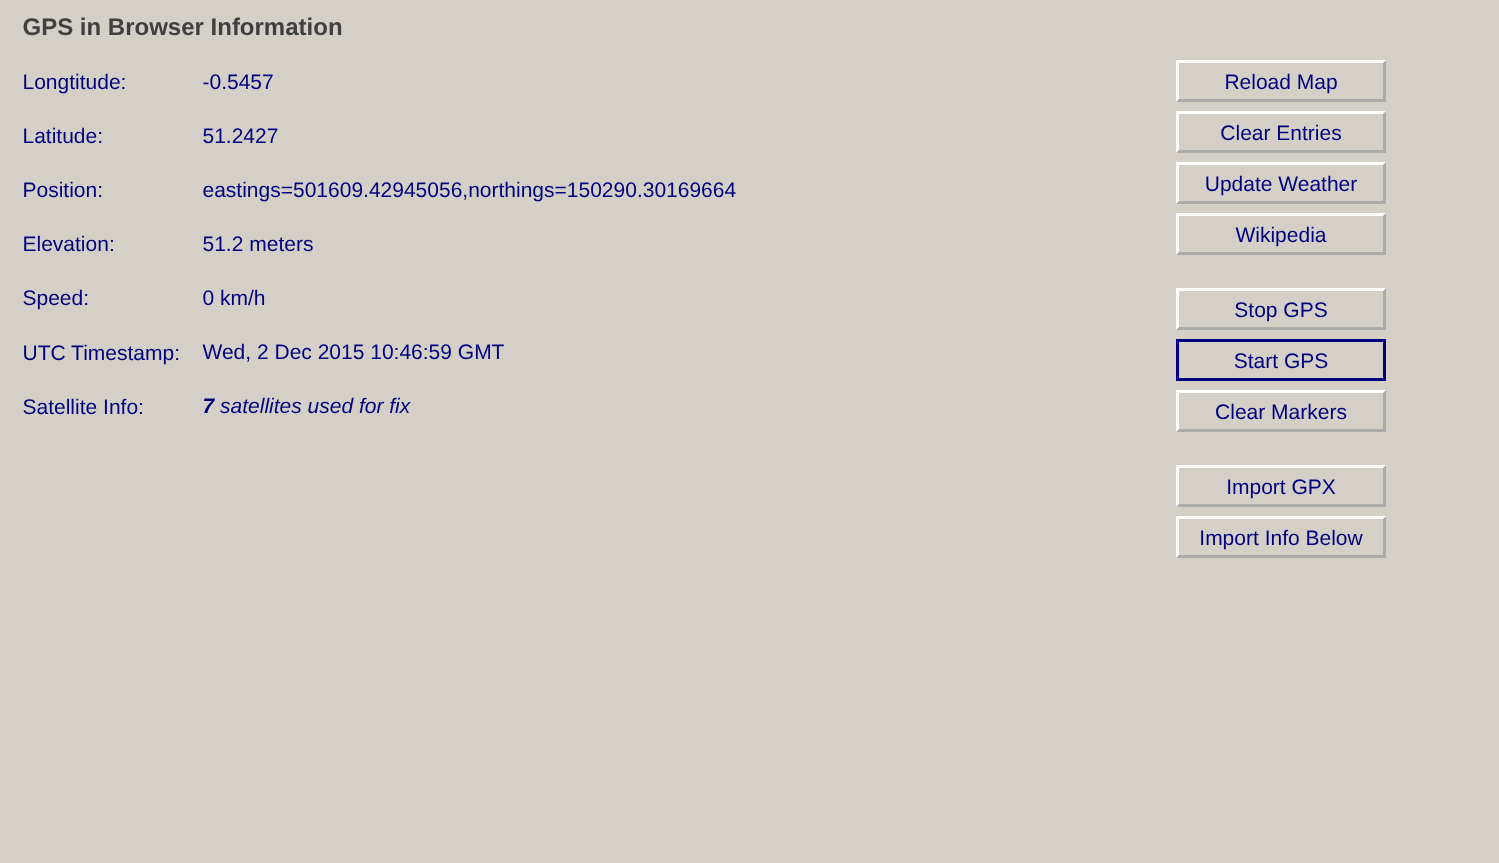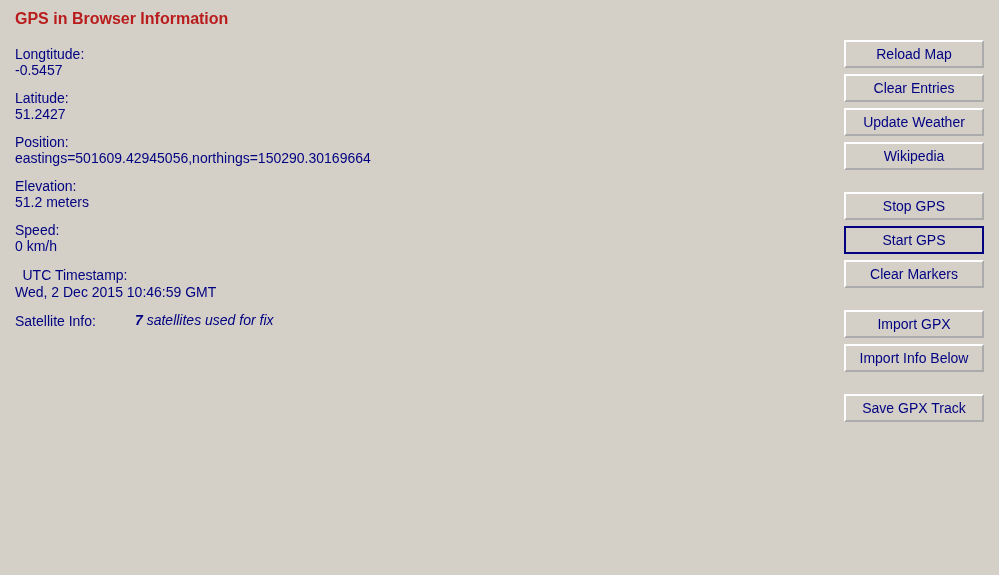--- a/index.html
+++ b/index.html
@@ -23,21 +23,21 @@
       height: 575px;
       background-color: #d4d0c8;
       padding: 10px 15px;
       display: flex;
       flex-direction: column;
     }
 
     .page-title {
       font-size: 16px;
       font-weight: bold;
-      color: #b91c1c;
+      color: #404040;
       margin-bottom: 12px;
     }
 
     .content-area {
       display: flex;
       flex: 1;
       gap: 10px;
     }
 
     .info-panel {
@@ -46,40 +46,39 @@
       flex-direction: column;
       gap: 0;
     }
 
     .info-row {
       display: flex;
       align-items: flex-start;
       padding: 6px 0;
       border-bottom: none;
       min-height: 36px;
-      flex-direction: column;
     }
 
     .info-label {
       color: #000080;
       font-weight: normal;
       min-width: 120px;
       flex-shrink: 0;
     }
 
     .info-value {
       color: #000080;
       font-weight: normal;
     }
 
     .buttons-panel {
       display: flex;
       flex-direction: column;
       gap: 6px;
-      align-items: flex-end;
+      align-items: flex-start;
       min-width: 200px;
       padding-top: 0;
     }
 
     .btn {
       background-color: #d4d0c8;
       border: 2px outset #ffffff;
       color: #000080;
       font-size: 14px;
       padding: 4px 12px;
@@ -147,21 +146,21 @@
         <span class="info-value">51.2 meters</span>
       </div>
 
       <div class="info-row">
         <span class="info-label">Speed:</span>
         <span class="info-value">0 km/h</span>
       </div>
 
 
       <div class="info-row">
-        <span class="info-label" style="line-height:1.3;text-align:center;">UTC Timestamp:</span>
+        <span class="info-label" style="line-height:1.3;">UTC Timestamp:</span>
         <span class="info-value">Wed, 2 Dec 2015 10:46:59 GMT</span>
       </div>
 
       <div class="satellite-row">
         <span class="satellite-label">Satellite Info:</span>
         <span class="satellite-value">
           <strong>7</strong><span> satellites used for fix</span>
         </span>
       </div>
 
@@ -179,17 +178,16 @@
       <button class="btn focused">Start GPS</button>
       <button class="btn">Clear Markers</button>
 
       <div class="btn-spacer"></div>
 
       <button class="btn">Import GPX</button>
       <button class="btn">Import Info Below</button>
 
       <div class="btn-spacer"></div>
 
-      <button class="btn">Save GPX Track</button>
     </div>
 
   </div>
 </div>
 
 </body></html>

